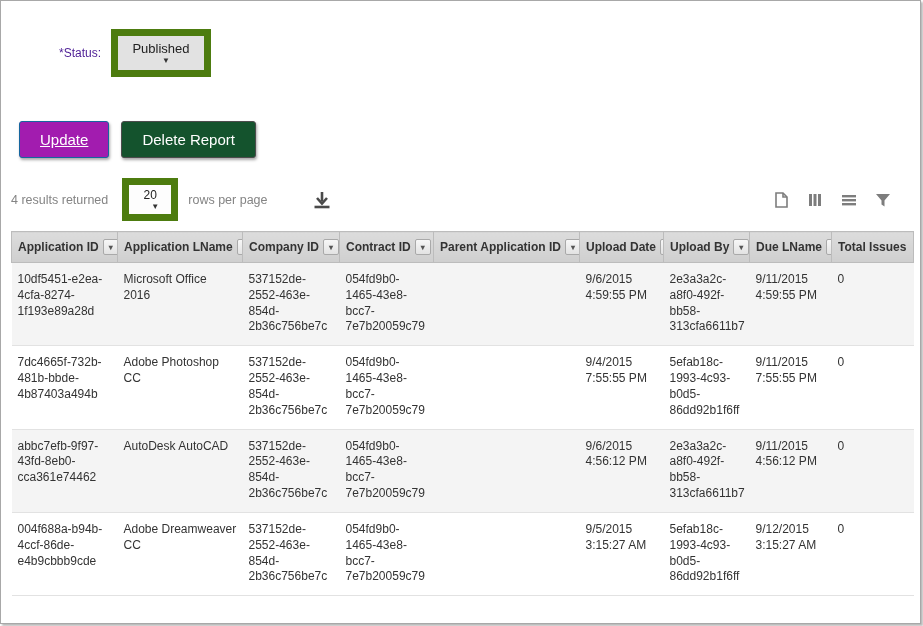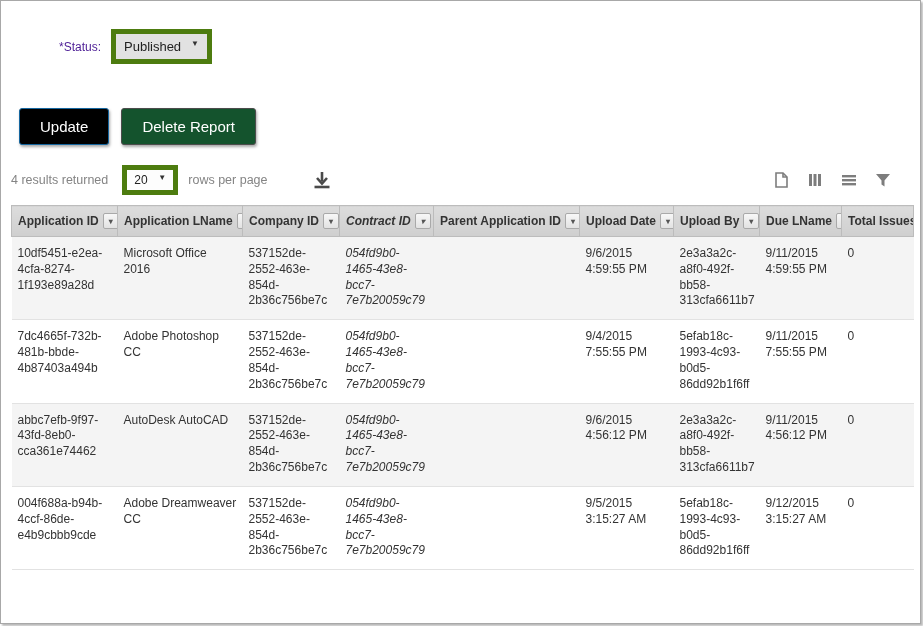--- a/index.html
+++ b/index.html
@@ -35,47 +35,48 @@
   }
   .status-label {
     width: 100px;
     text-align: right;
     font-size: 12px;
     color: #4c1d95;
     padding-right: 10px;
   }
   .select {
     display: inline-flex;
-    align-items: flex-start;
+    align-items: center;
     justify-content: space-between;
     background: #e2e2e2;
-    border: 5px solid #4d7c0f;
+    border: 7px solid #4d7c0f;
     padding: 5px 8px;
     font-size: 13px;
     color: #222;
     cursor: pointer;
+    flex-direction: column;
   }
   .status-select { min-width: 100px; }
   .select-arrow { font-size: 8px; color: #333; margin-left: 10px; }
   .button-row {
     margin-top: 44px;
     padding-left: 8px;
     display: flex;
     gap: 12px;
   }
   .btn {
     font-family: "Liberation Sans", sans-serif;
     font-size: 15px;
     color: #fff;
     padding: 9px 20px;
     border-radius: 3px;
     cursor: pointer;
     box-shadow: 1px 2px 3px rgba(0,0,0,0.35);
   }
-  .btn-primary { background: #000000; border: 1px solid #15669f; }
+  .btn-primary { background: #a21caf; border: 1px solid #15669f; text-decoration: underline; }
   .btn-secondary { background: #14532d; border: 1px solid #4c4c4c; }
   .grid-toolbar {
     margin-top: 20px;
     display: flex;
     align-items: center;
     font-size: 12.5px;
     color: #848484;
   }
   .pagesize-select {
     margin-left: 14px;
@@ -138,23 +139,23 @@
     vertical-align: top;
     border-bottom: 1px solid #e2e2e2;
     line-height: 1.32;
     overflow: hidden;
   }
   .grid tbody tr:nth-child(odd) { background: #f4f4f4; }
   .grid tbody tr:nth-child(even) { background: #ffffff; }
   .grid th:nth-child(1), .grid td:nth-child(1) { width: 106px; }
   .grid th:nth-child(2), .grid td:nth-child(2) { width: 125px; }
   .grid th:nth-child(3), .grid td:nth-child(3) { width: 97px; }
-  .grid th:nth-child(4), .grid td:nth-child(4) { width: 94px; font-style: italic; }
+  .grid th:nth-child(4), .grid td:nth-child(4) { width: 94px; }
   .grid th:nth-child(5), .grid td:nth-child(5) { width: 146px; }
-  .grid th:nth-child(6), .grid td:nth-child(6) { width: 94px; }
+  .grid th:nth-child(6), .grid td:nth-child(6) { width: 84px; }
   .grid th:nth-child(7), .grid td:nth-child(7) { width: 86px; }
   .grid th:nth-child(8), .grid td:nth-child(8) { width: 82px; }
 </style>
 </head>
 <body>
 
 <div class="frame">
 
 
   <div class="status-row">

